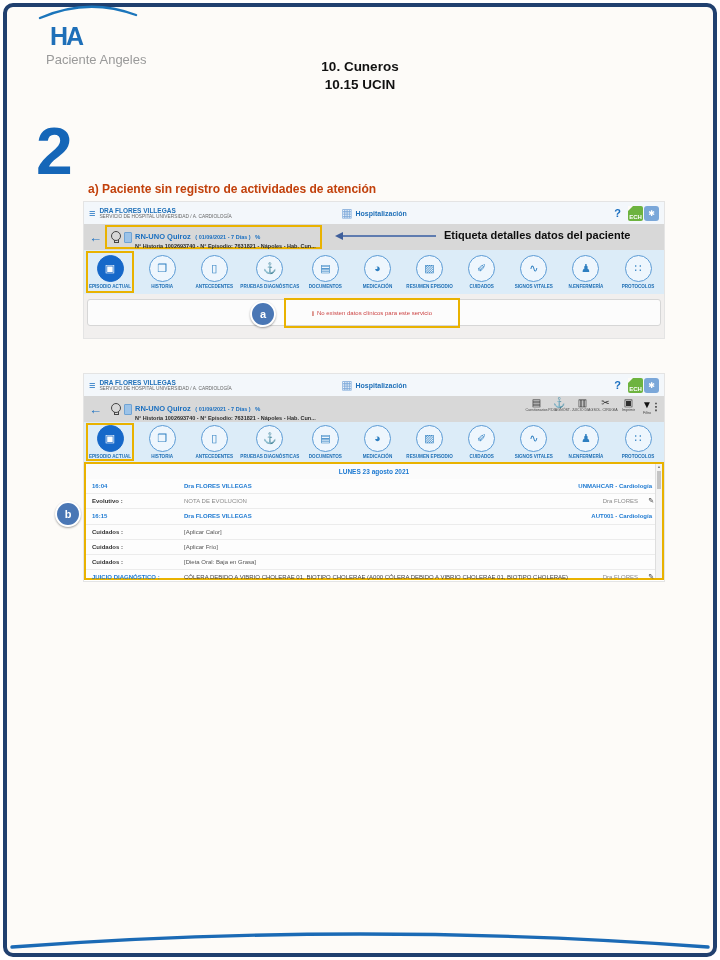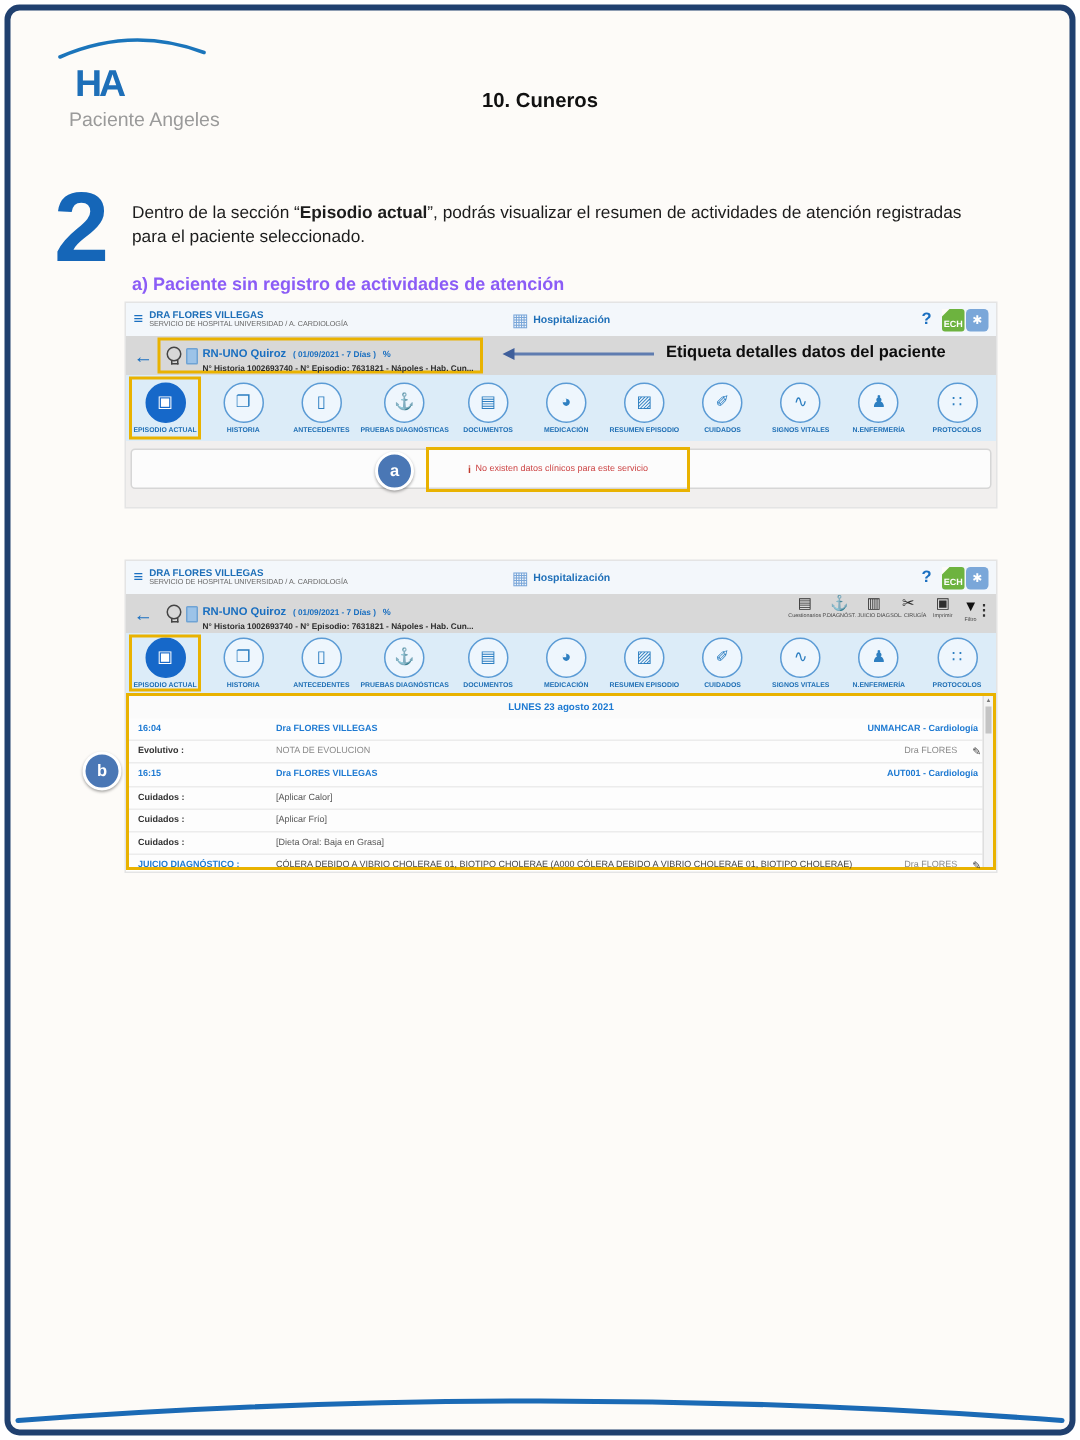--- a/index.html
+++ b/index.html
@@ -1,30 +1,30 @@
 <!DOCTYPE html>
 <html><head>
 <meta charset="utf-8">
 <style>
   html,body{margin:0;padding:0;background:#fff;}
   .canvas{position:relative;width:720px;height:960px;background:#ffffff;
     font-family:"Liberation Sans",sans-serif;overflow:hidden;}
   .frame{position:absolute;inset:3px;border:4px solid #20406f;border-radius:10px;background:#fdfbf8;}
 
   
-  .brand{position:absolute;left:36px;top:22px;width:140px;text-align:right;}
+  .brand{position:absolute;left:36px;top:2px;width:140px;text-align:right;}
   .brand svg{display:block;}
   .monogram{position:absolute;left:14px;top:20px;font-size:25px;font-weight:800;color:#1e6fb8;letter-spacing:-2px;}
   .brandname{position:absolute;left:10px;top:50px;font-size:13px;color:#9a9a9a;}
   .ptitle{position:absolute;left:0;top:58px;width:720px;text-align:center;font-size:13.5px;font-weight:bold;color:#111;line-height:1.35;}
 
   
   .stepnum{position:absolute;left:36px;top:118px;font-size:66px;font-weight:800;color:#1566b8;line-height:1;}
   .steptext{position:absolute;left:88px;top:134px;width:566px;font-size:11.5px;color:#1c1c1c;line-height:1.4;}
-  .slabel{position:absolute;left:88px;font-size:12px;font-weight:bold;color:#8b5cf6;}
+  .slabel{position:absolute;left:88px;font-size:12px;font-weight:bold;color:#c2410c;}
 
   
   .shot{position:absolute;left:84px;width:580px;box-shadow:0 0 0 1px #e4e4e4;background:#fff;}
   .topbar{position:relative;height:22px;background:#f3f7fb;display:flex;align-items:center;}
   .hamb{font-size:11px;font-weight:bold;color:#1a6fc0;margin:0 4px 0 5px;}
   .uinfo{line-height:1.15;}
   .uname{font-size:6.5px;font-weight:bold;color:#1e6fb8;}
   .usvc{font-size:4.8px;color:#666;}
   .module{position:absolute;left:50%;transform:translateX(-50%);display:flex;align-items:center;gap:3px;}
   .bldg{font-size:12px;color:#7aa7d9;}
@@ -120,24 +120,24 @@
   <div class="brand">
     <svg width="104" height="20" viewBox="0 0 104 20">
       <path d="M4,16 Q52,-5 100,13" stroke="#1b75bb" stroke-width="2.4" fill="none" stroke-linecap="round"></path>
     </svg>
     <div class="monogram">HA</div>
     <div class="brandname">Paciente Angeles</div>
   </div>
 
   <div class="ptitle">
     <div>10. Cuneros</div>
+    <div>10.15 UCIN</div>
   </div>
 
   <div class="stepnum">2</div>
-  <div class="steptext"><span>Dentro de la sección “</span><b>Episodio actual</b><span>”, podrás visualizar el resumen de actividades de atención registradas para el paciente seleccionado.</span></div>
   <div class="slabel" style="top:182px;">a) Paciente sin registro de actividades de atención</div>
 
   <div class="shot" style="top:202px;height:136px;">
     <div class="topbar">
       <span class="hamb">≡</span>
       <div class="uinfo">
         <div class="uname">DRA FLORES VILLEGAS</div>
         <div class="usvc">SERVICIO DE HOSPITAL UNIVERSIDAD / A. CARDIOLOGÍA</div>
       </div>
       <div class="module">

